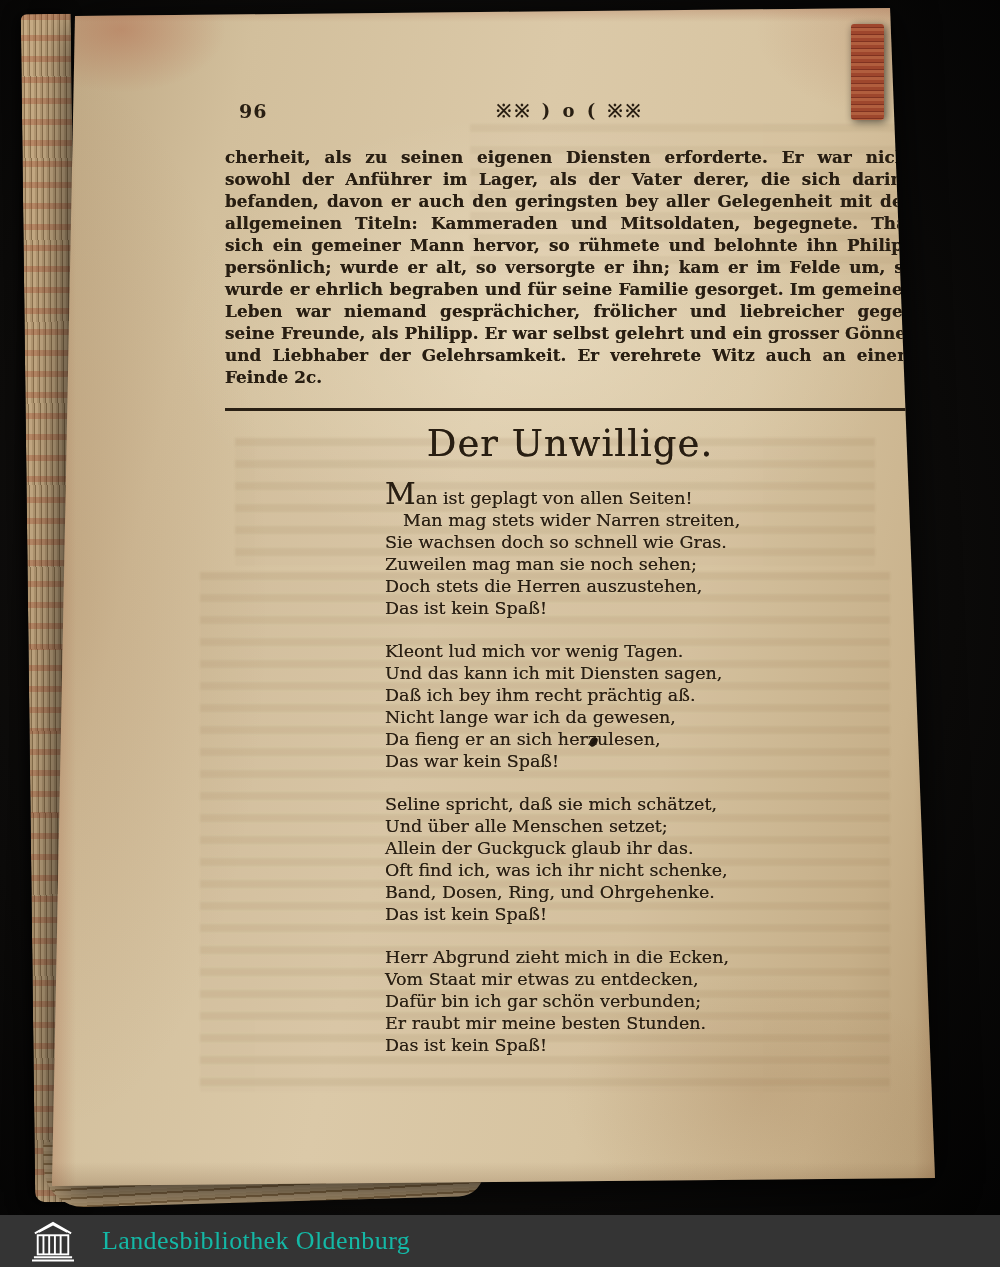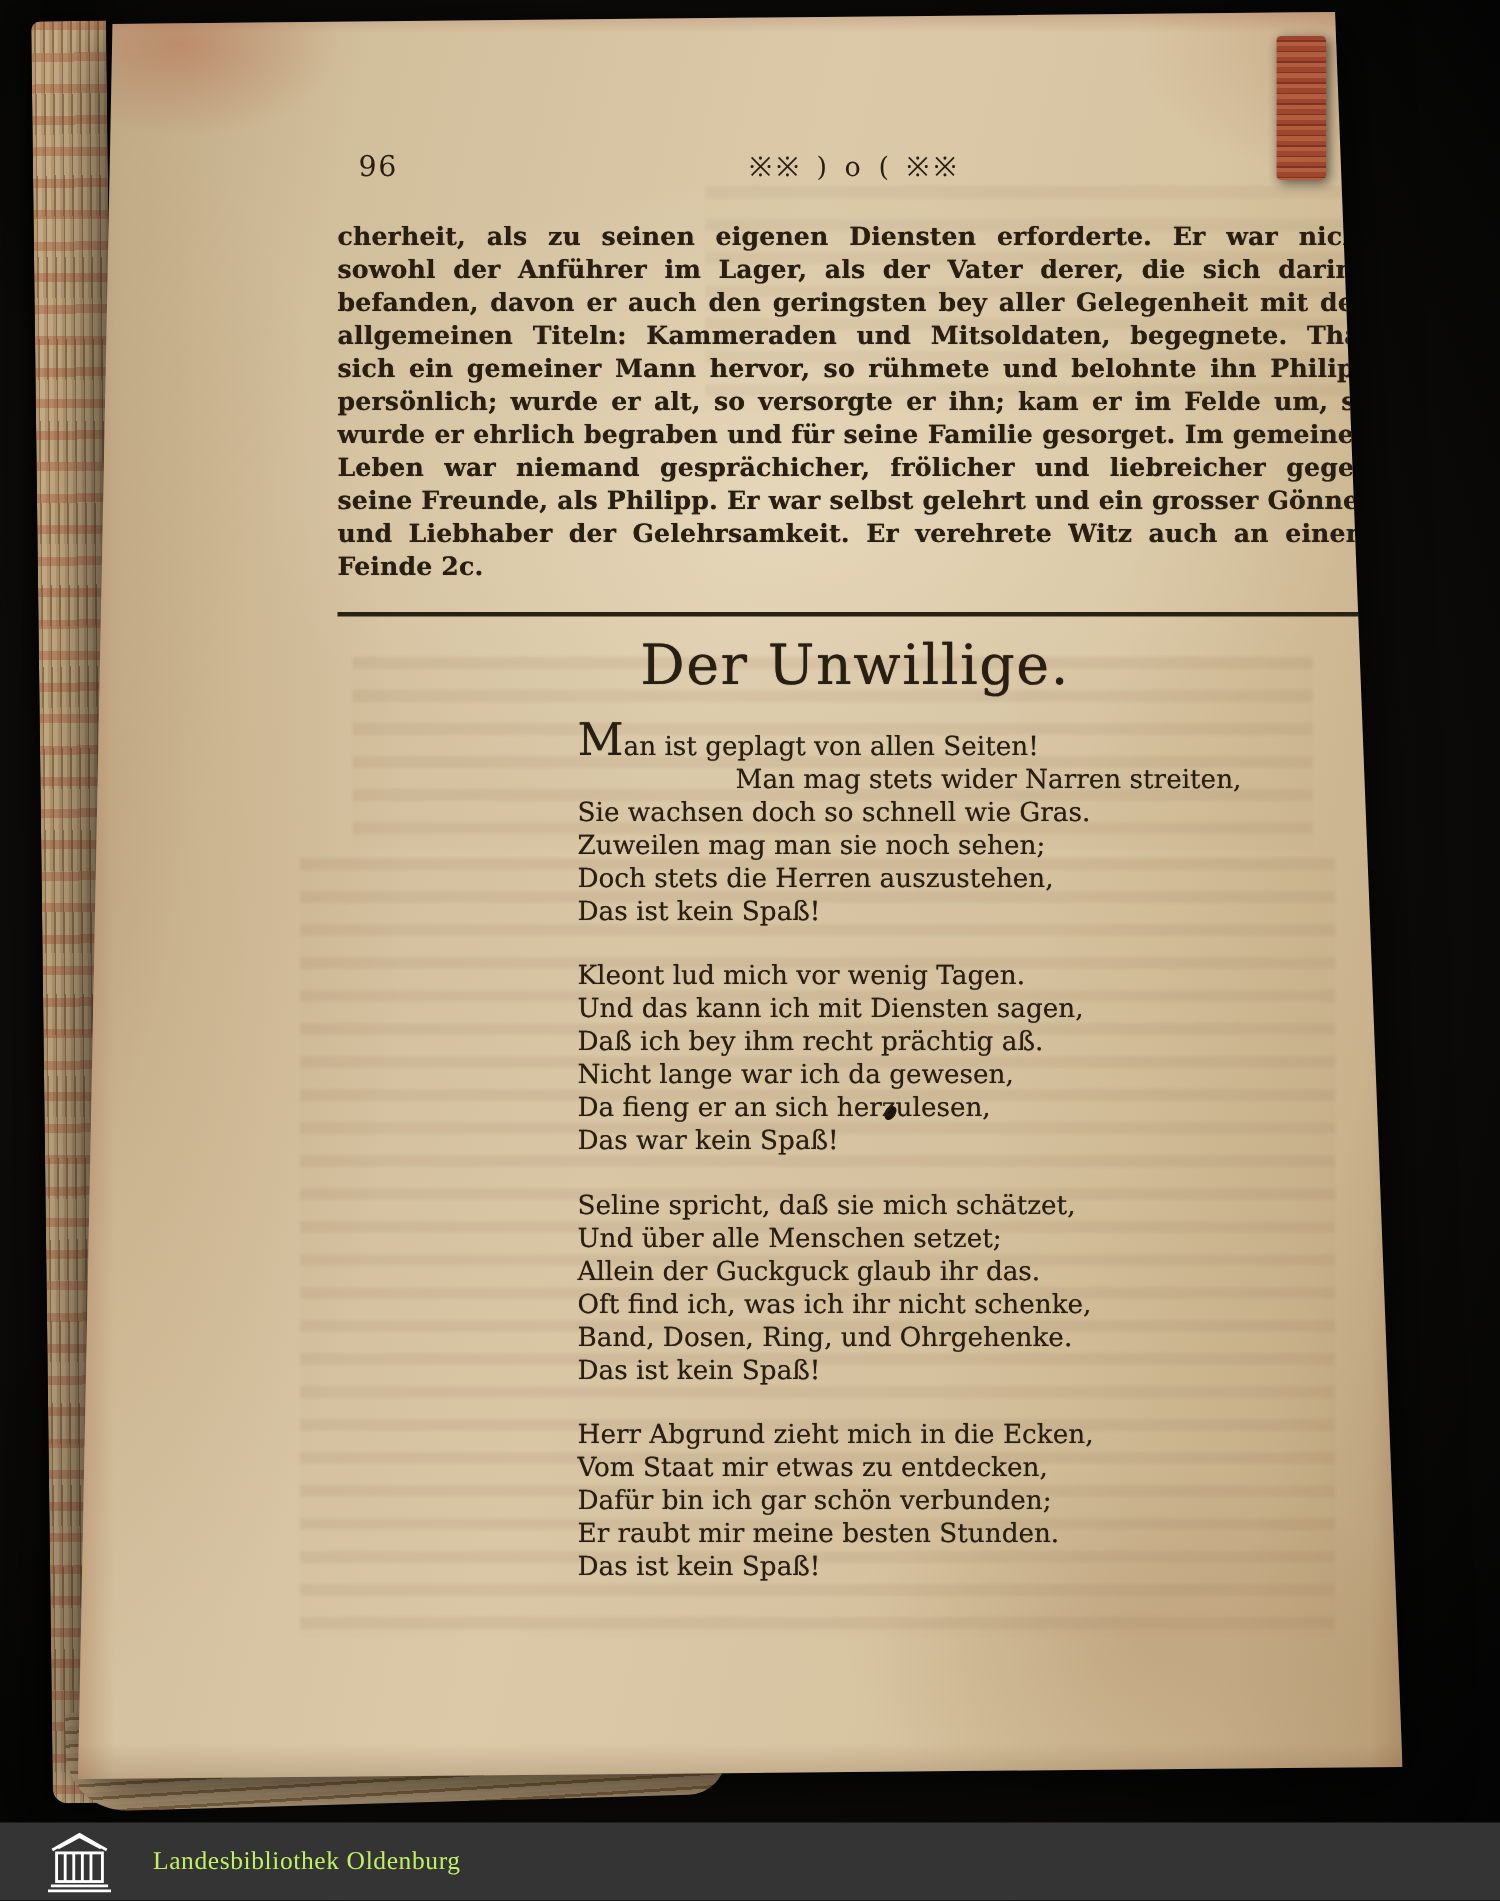--- a/index.html
+++ b/index.html
@@ -73,21 +73,21 @@
   .g2 { left: 150px; top: 566px; width: 690px; height: 520px; opacity: .8; }
   .ink-spot {
     position: absolute; left: 540px; top: 731px; width: 7px; height: 10px;
     background: #1d150d; border-radius: 55% 40% 60% 50%;
     transform: rotate(24deg);
   }
   .content {
     position: absolute; left: 175px; top: 94px; width: 690px;
     color: #281e12;
   }
-  .pagehead { position: relative; height: 26px; font-size: 19px; font-weight: 400; }
+  .pagehead { position: relative; height: 26px; font-size: 19px; font-weight: 700; }
   .pagenum { position: absolute; left: 14px; top: 0; letter-spacing: 1px; }
   .ornament { position: absolute; left: 0; right: 0; text-align: center; top: -2px;
     font-size: 18px; letter-spacing: 3px; }
   .para {
     margin: 20px 0 0 0;
     font-size: 16.8px; line-height: 22px; font-weight: 700;
     text-align: justify; text-align-last: left;
     letter-spacing: 0.1px;
     text-shadow: 0 0 0.5px rgba(40,30,18,0.7);
   }
@@ -103,33 +103,33 @@
   }
   .poem {
     margin: 20px 0 0 160px;
     font-size: 17.5px; line-height: 22px; font-weight: 400;
     text-shadow: 0 0 0.5px rgba(40,30,18,0.7);
   }
   .stanza { margin-bottom: 21px; }
   .stanza:first-child .poem-line:first-child::first-letter {
     font-size: 30px; line-height: 18px;
   }
-  .stanza:first-child .poem-line:nth-child(2) { padding-left: 18px; text-align: center; }
+  .stanza:first-child .poem-line:nth-child(2) { padding-left: 18px; }
   
   .footer-bar {
     position: absolute; left: 0; bottom: 0; width: 100%; height: 52px;
     background: rgba(56,56,56,0.92);
     display: flex; align-items: center; gap: 26px;
     padding-left: 30px; box-sizing: border-box;
     z-index: 5;
   }
   .logo { width: 46px; height: 42px; flex: 0 0 auto; }
   .libname {
     font-family: "Liberation Serif", "DejaVu Serif", serif;
-    font-size: 17px; color: #bef264; letter-spacing: 0.4px;
+    font-size: 26px; color: #14b8a6; letter-spacing: 0.4px;
   }
 </style>
 </head>
 <body>
 
 <div class="scene">
 
   <div class="stack-left"></div>
   <div class="stack-bottom"></div>
 

